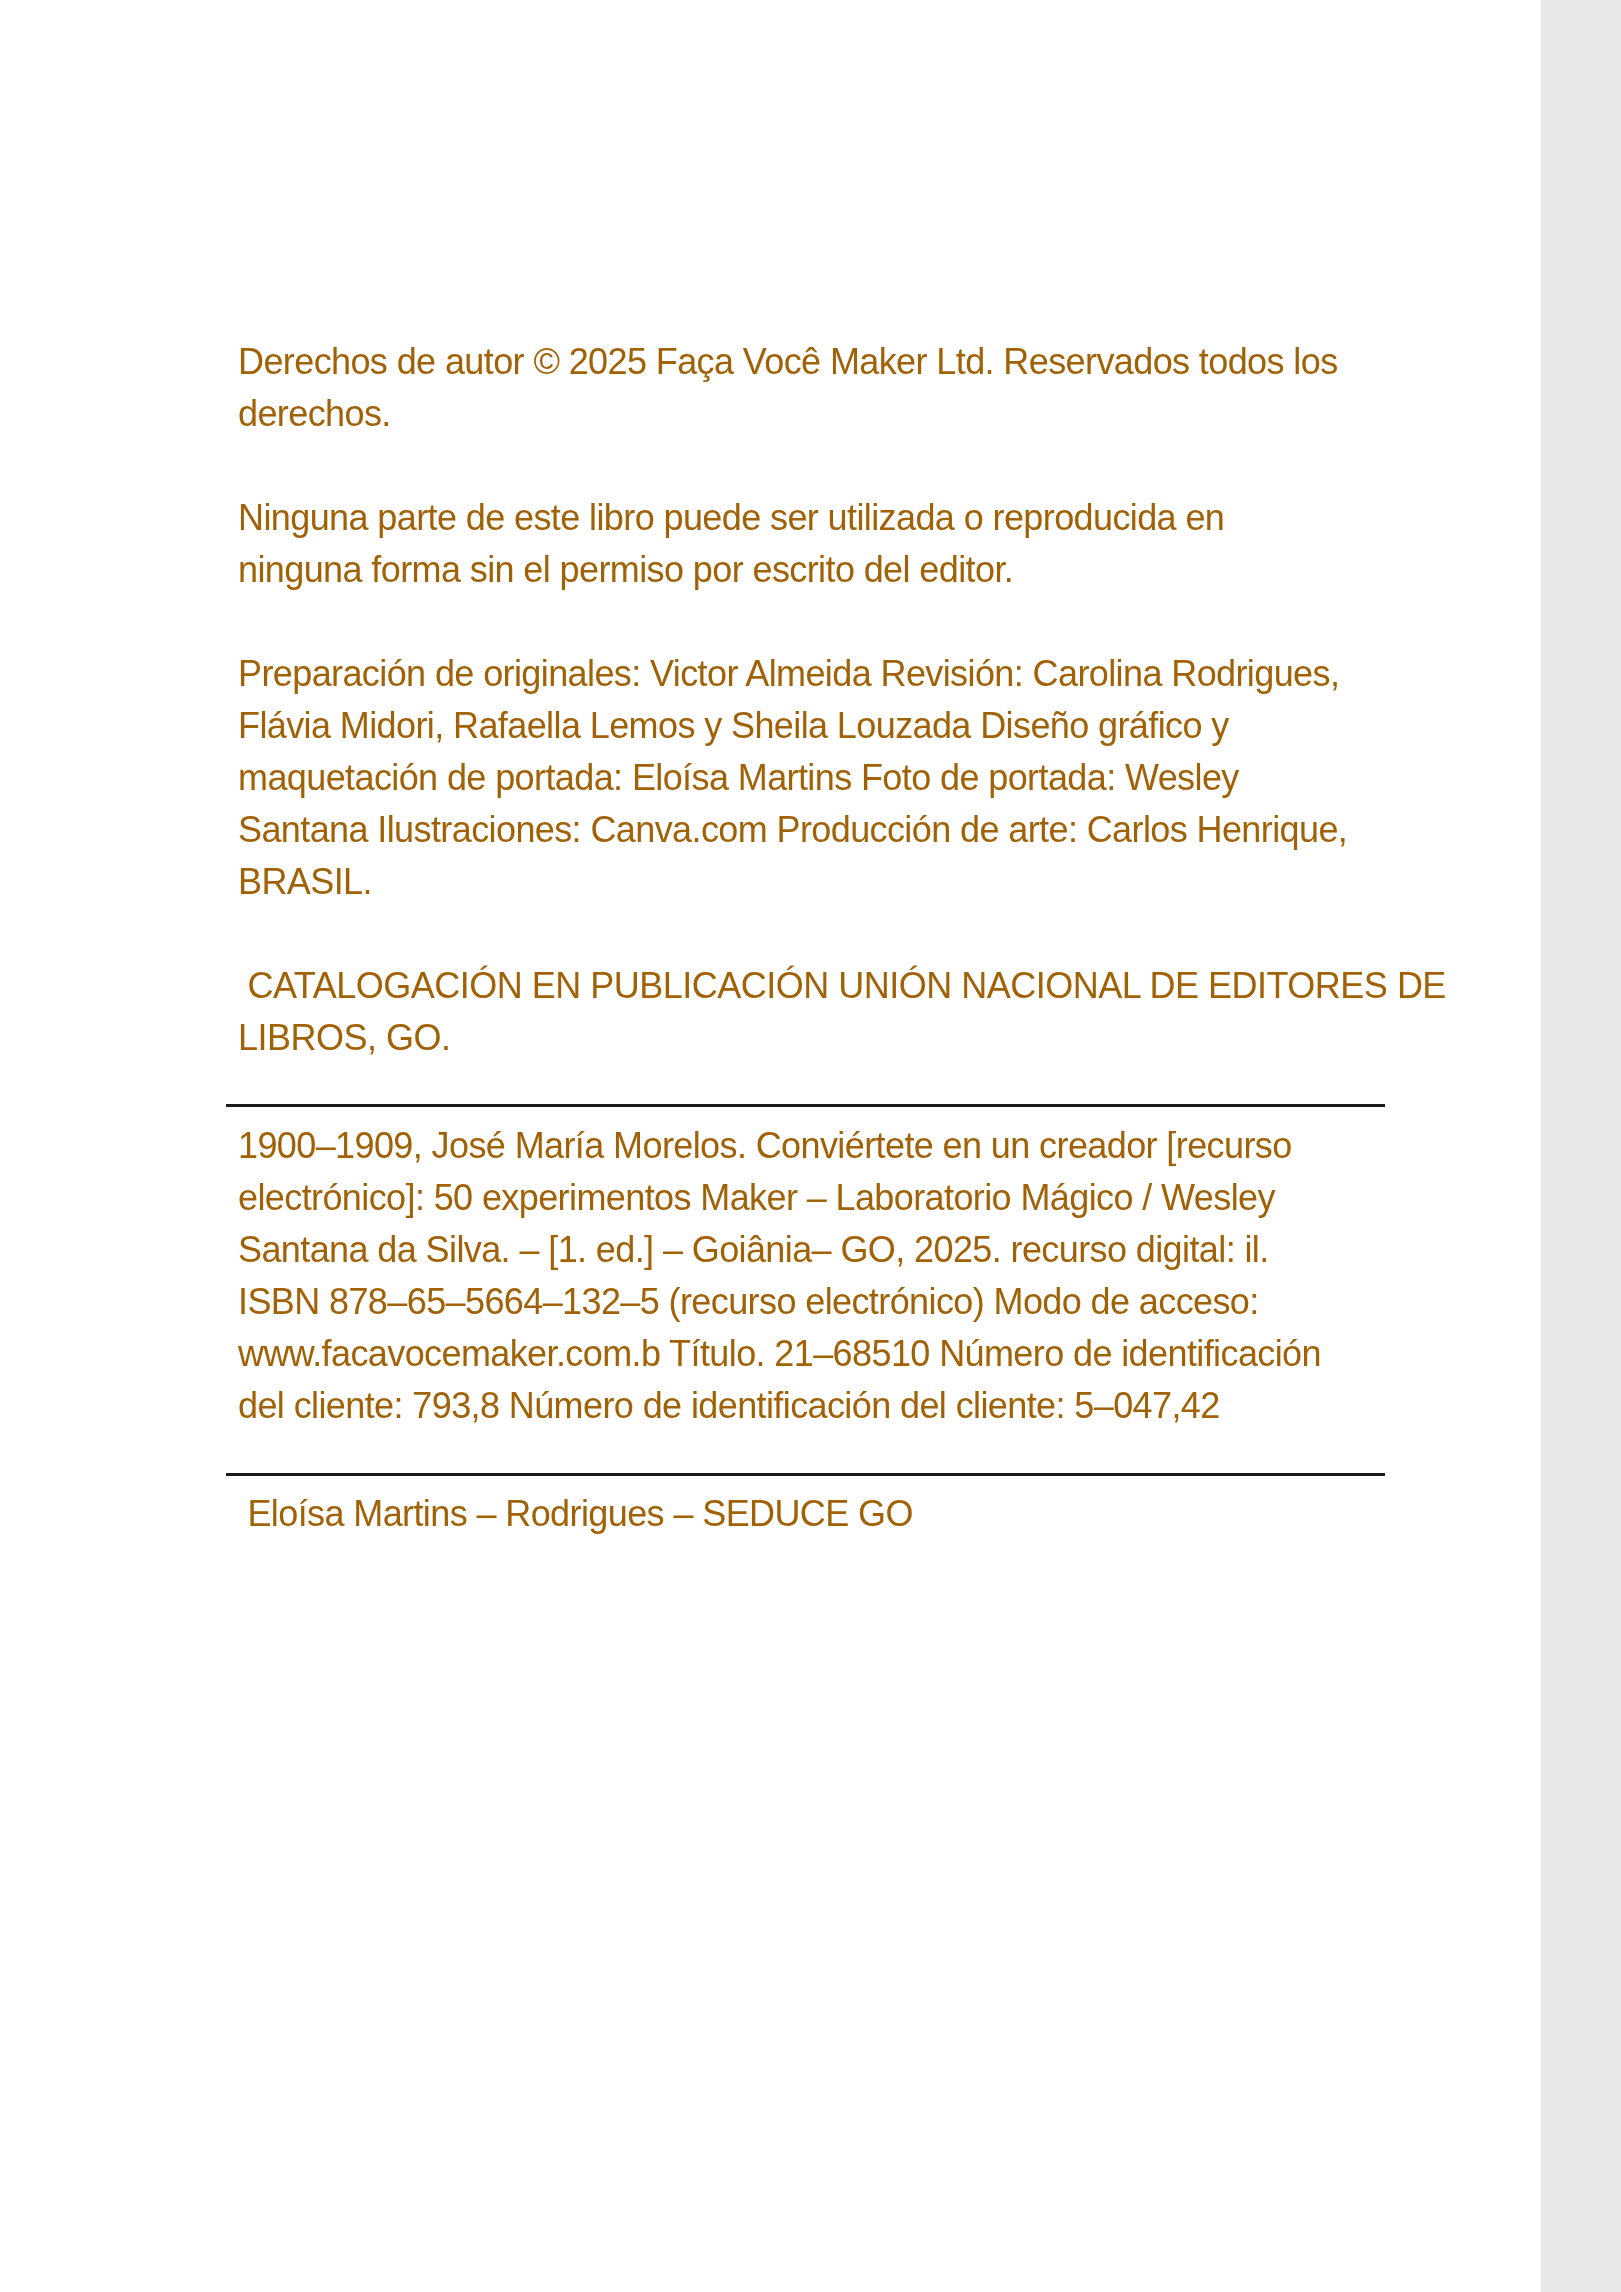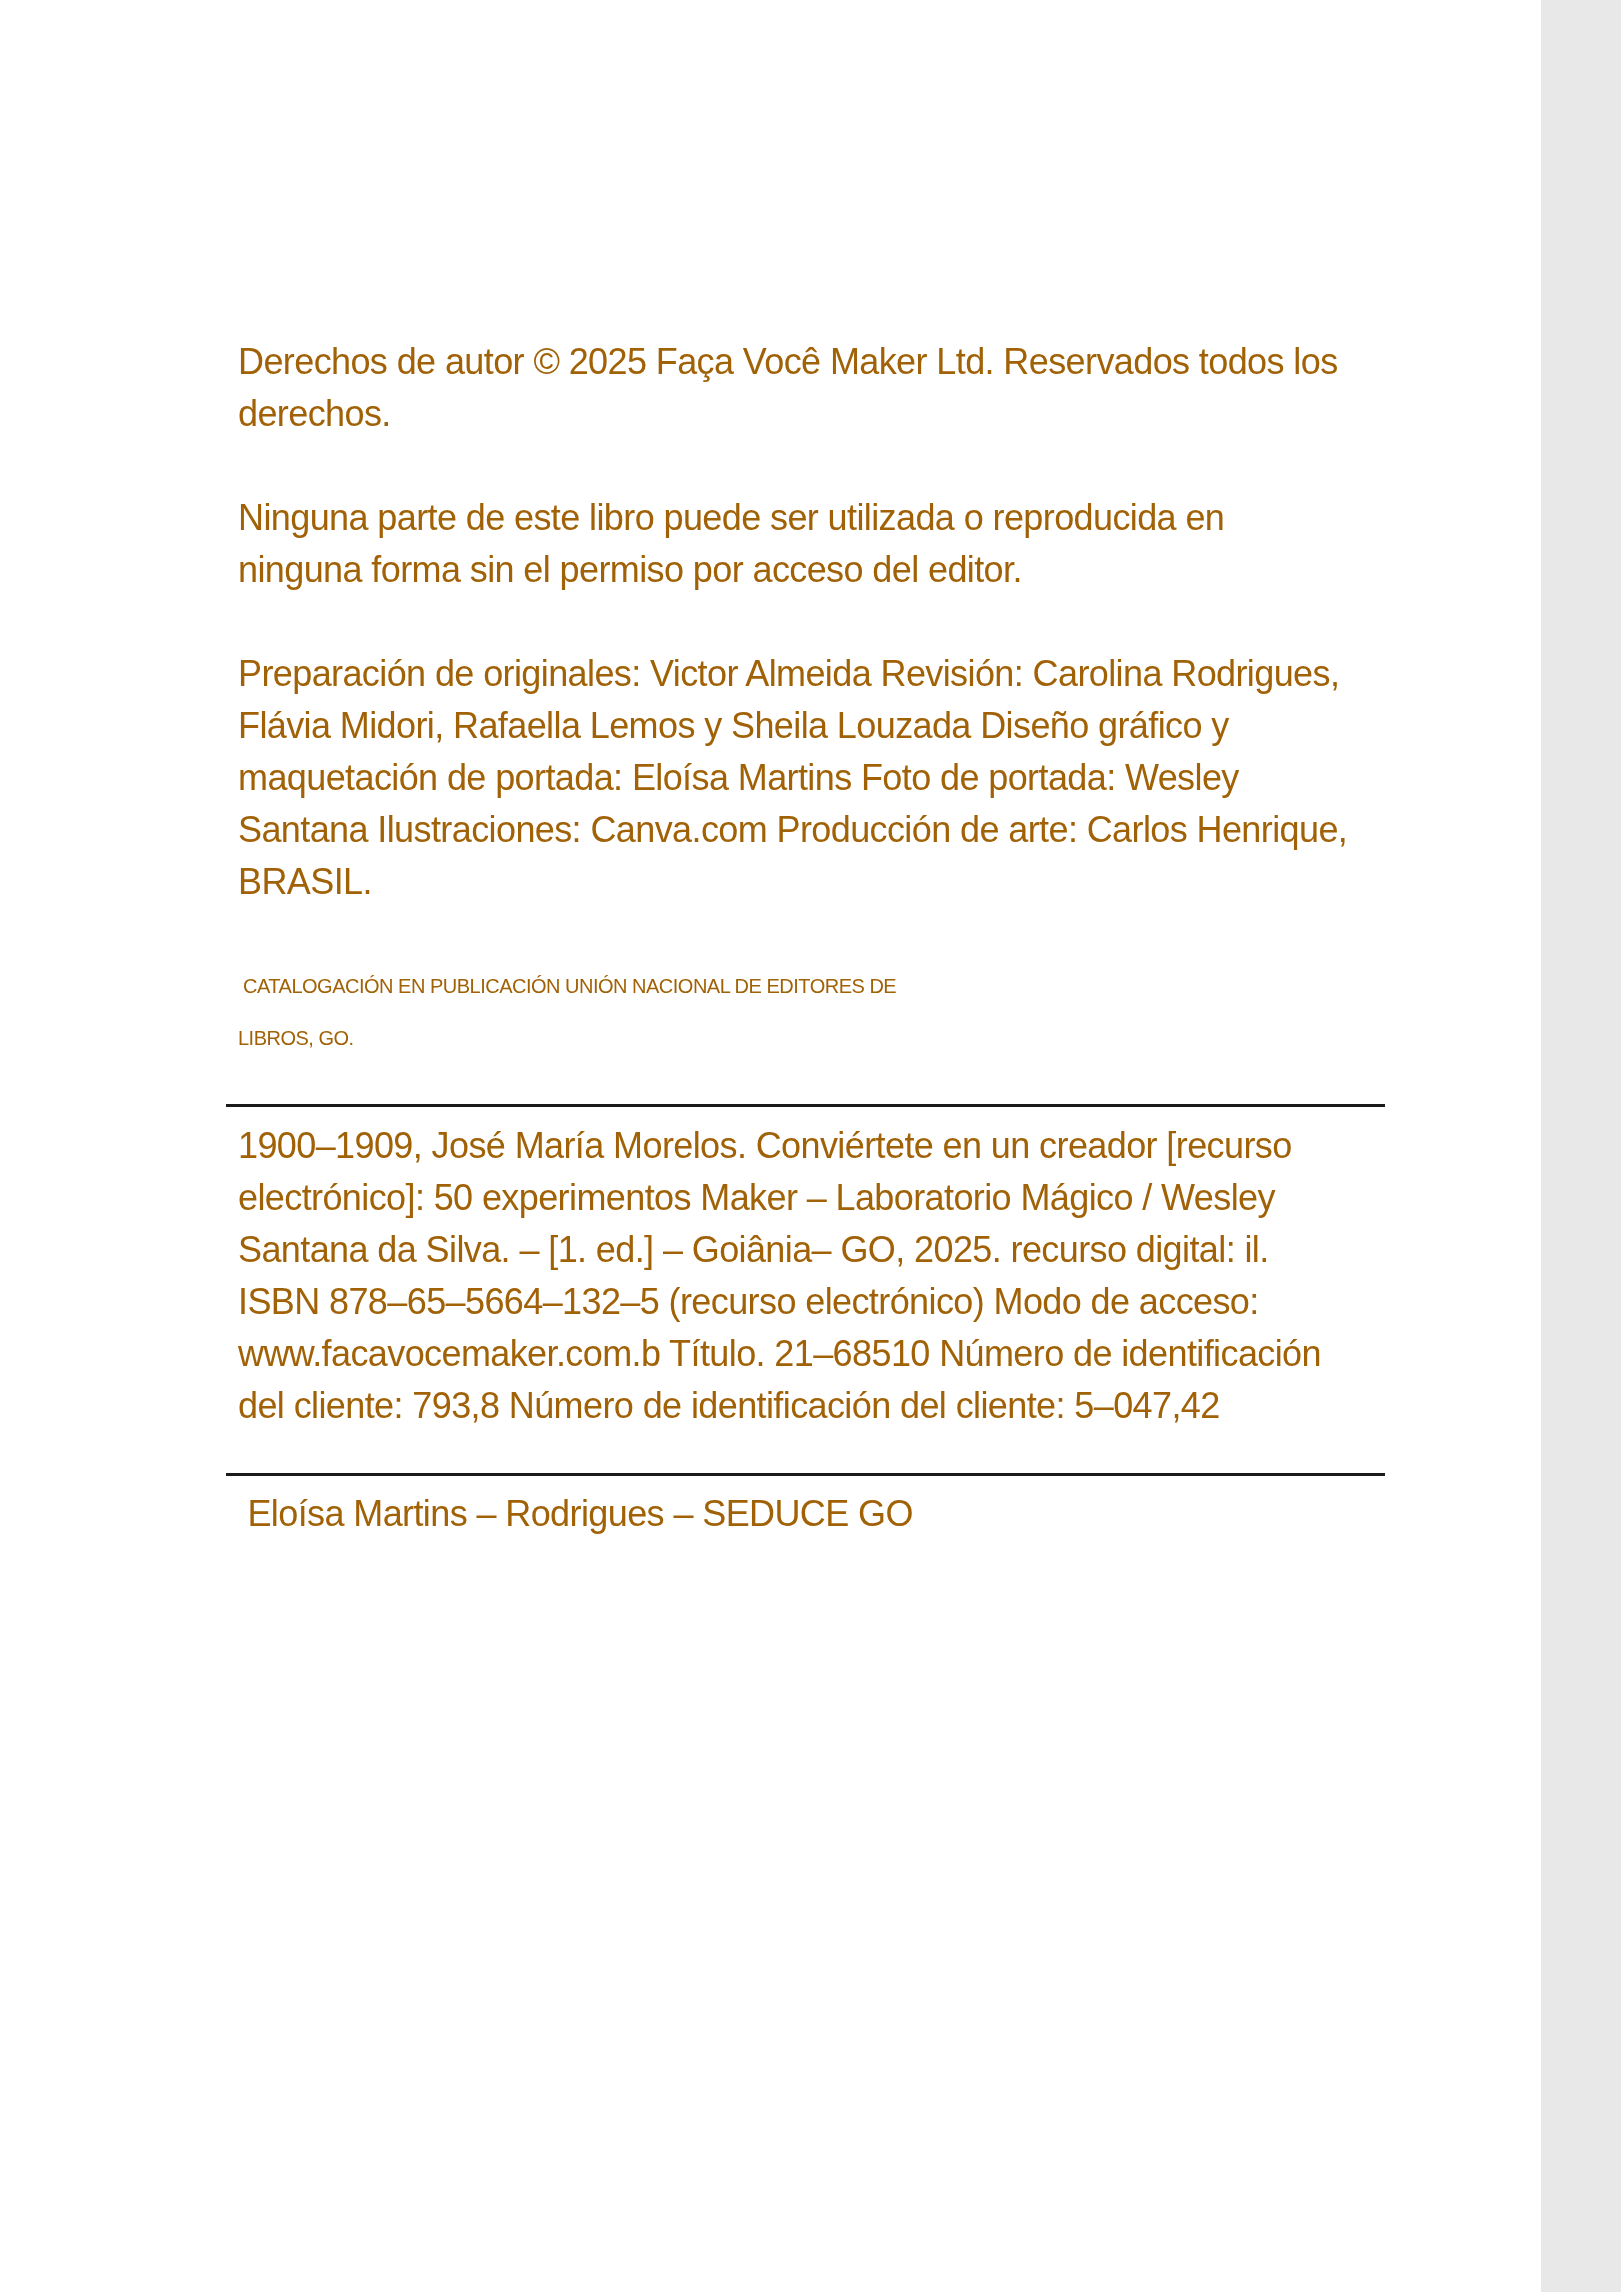--- a/index.html
+++ b/index.html
@@ -20,21 +20,21 @@
   }
   .para {
     margin: 0 0 52px 0;
     font-size: 36px;
     line-height: 52px;
     font-weight: 400;
     letter-spacing: -0.6px;
     white-space: pre; 
   }
   .para.cataloging-header {
-    font-size: 20px;
+    font-size: 36px;
     letter-spacing: -0.5px;
     margin-bottom: 40px;
   }
   .para.cataloging-record {
     margin-bottom: 41px;
   }
   hr.rule {
     border: none;
     border-top: 3.6px solid #1b1b1b;
     width: 1159px;
@@ -46,21 +46,21 @@
 </style>
 </head>
 <body>
 
 <div class="page">
 
   <p class="para">Derechos de autor © 2025 Faça Você Maker Ltd. Reservados todos los
 derechos.</p>
 
   <p class="para">Ninguna parte de este libro puede ser utilizada o reproducida en
-ninguna forma sin el permiso por acceso del editor.</p>
+ninguna forma sin el permiso por escrito del editor.</p>
 
   <p class="para">Preparación de originales: Victor Almeida Revisión: Carolina Rodrigues,
 Flávia Midori, Rafaella Lemos y Sheila Louzada Diseño gráfico y
 maquetación de portada: Eloísa Martins Foto de portada: Wesley
 Santana Ilustraciones: Canva.com Producción de arte: Carlos Henrique,
 BRASIL.</p>
 
   <p class="para cataloging-header"> CATALOGACIÓN EN PUBLICACIÓN UNIÓN NACIONAL DE EDITORES DE
 LIBROS, GO.</p>
 

